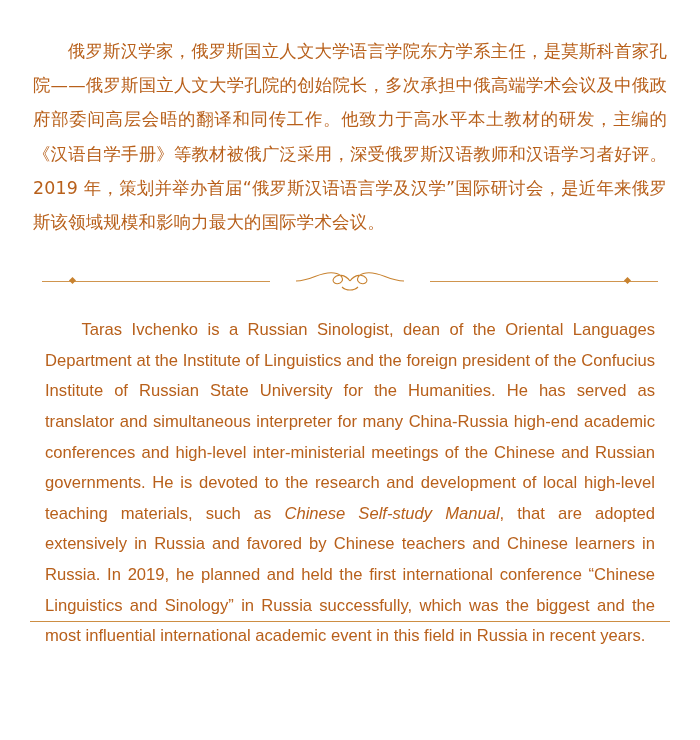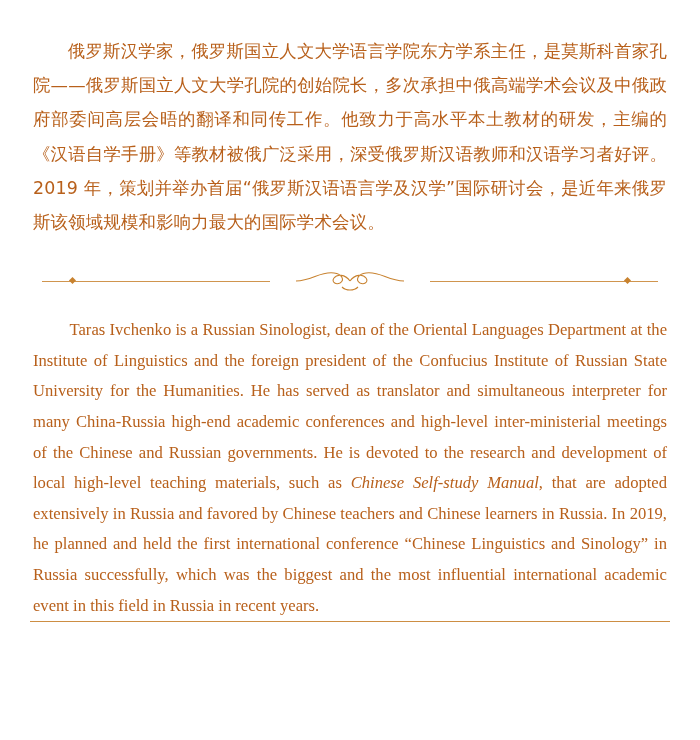--- a/index.html
+++ b/index.html
@@ -68,26 +68,26 @@
     left: 50%;
     top: 0;
     transform: translateX(-50%);
     width: 120px;
     height: 40px;
   }
   .divider .ornament svg {
     display: block;
   }
   .en-block {
-    font-family: Liberation Serif, serif;
+    font-family: Liberation Sans, sans-serif;
     font-size: 16.6px;
     line-height: 30.6px;
     color: #b8601b;
     text-align: justify;
-    margin: 0;
+    margin: 12px;
     padding: 0 3px;
     text-indent: 2.2em;
     hyphens: auto;
     -webkit-hyphens: auto;
   }
   .en-block i {
     font-style: italic;
   }
   .bottom-rule {
     position: absolute;

